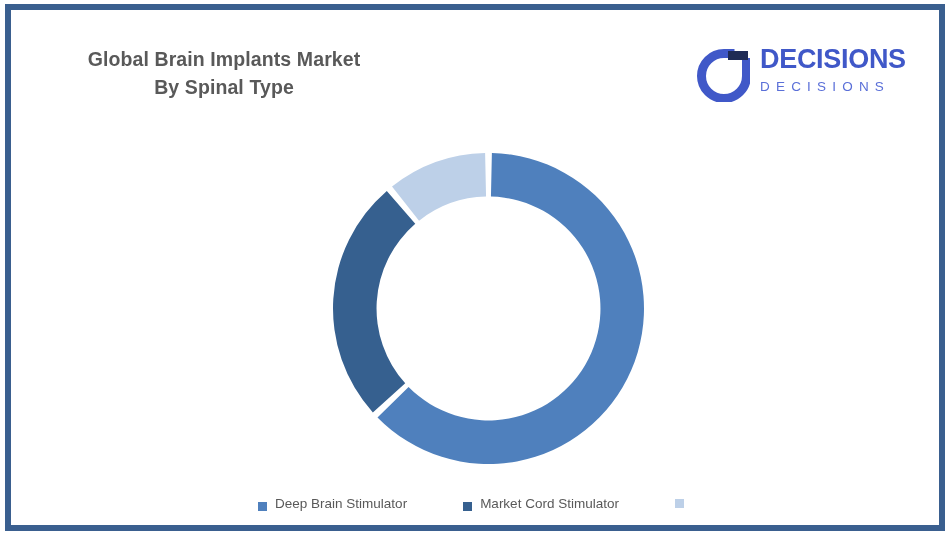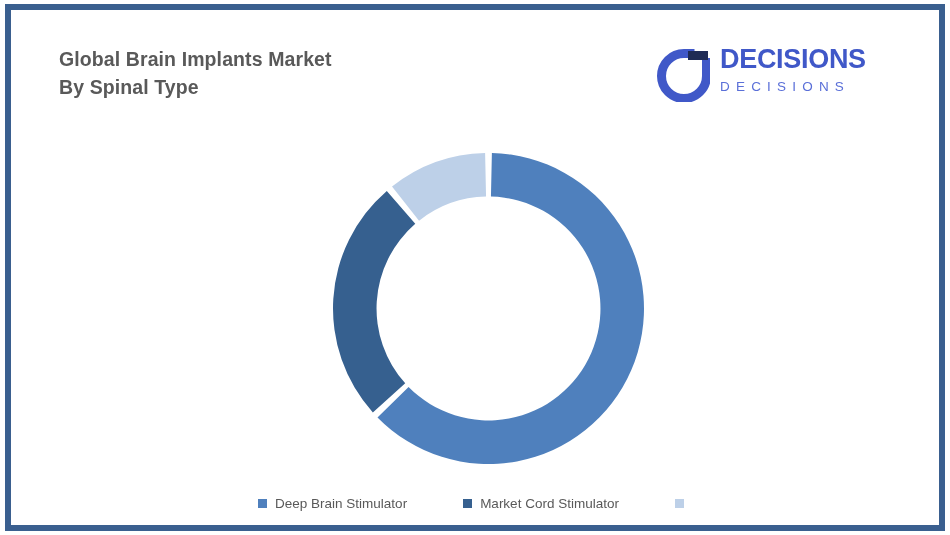--- a/index.html
+++ b/index.html
@@ -24,33 +24,33 @@
     border: 6px solid #3a5f8f;
     background: #ffffff;
   }
 
   
   #title-block {
     position: absolute;
     left: 48px;
     top: 36px;
     width: 330px;
-    text-align: left;
+    text-align: center;
     color: #595959;
     font-size: 19.5px;
     font-weight: bold;
     line-height: 1.42;
     letter-spacing: 0.1px;
   }
   #title-block .tline { display: block; white-space: nowrap; }
 
   
   #logo {
     position: absolute;
-    left: 643px;
+    left: 683px;
     top: 32px;
     width: 230px;
     height: 70px;
     text-decoration: underline;
   }
   #logo-mark {
     position: absolute;
     left: 0px;
     top: 4px;
     width: 56px;
@@ -94,21 +94,21 @@
     position: absolute;
     left: 0;
     top: 486px;
     width: 928px;
     display: flex;
     justify-content: center;
     align-items: center;
   }
   .legend-item {
     display: flex;
-    align-items: center;
+    align-items: flex-end;
     margin: 0 28px;
   }
   .legend-swatch {
     width: 9px;
     height: 9px;
     margin-right: 8px;
     flex: 0 0 auto;
   }
   .legend-label {
     font-size: 13.5px;

